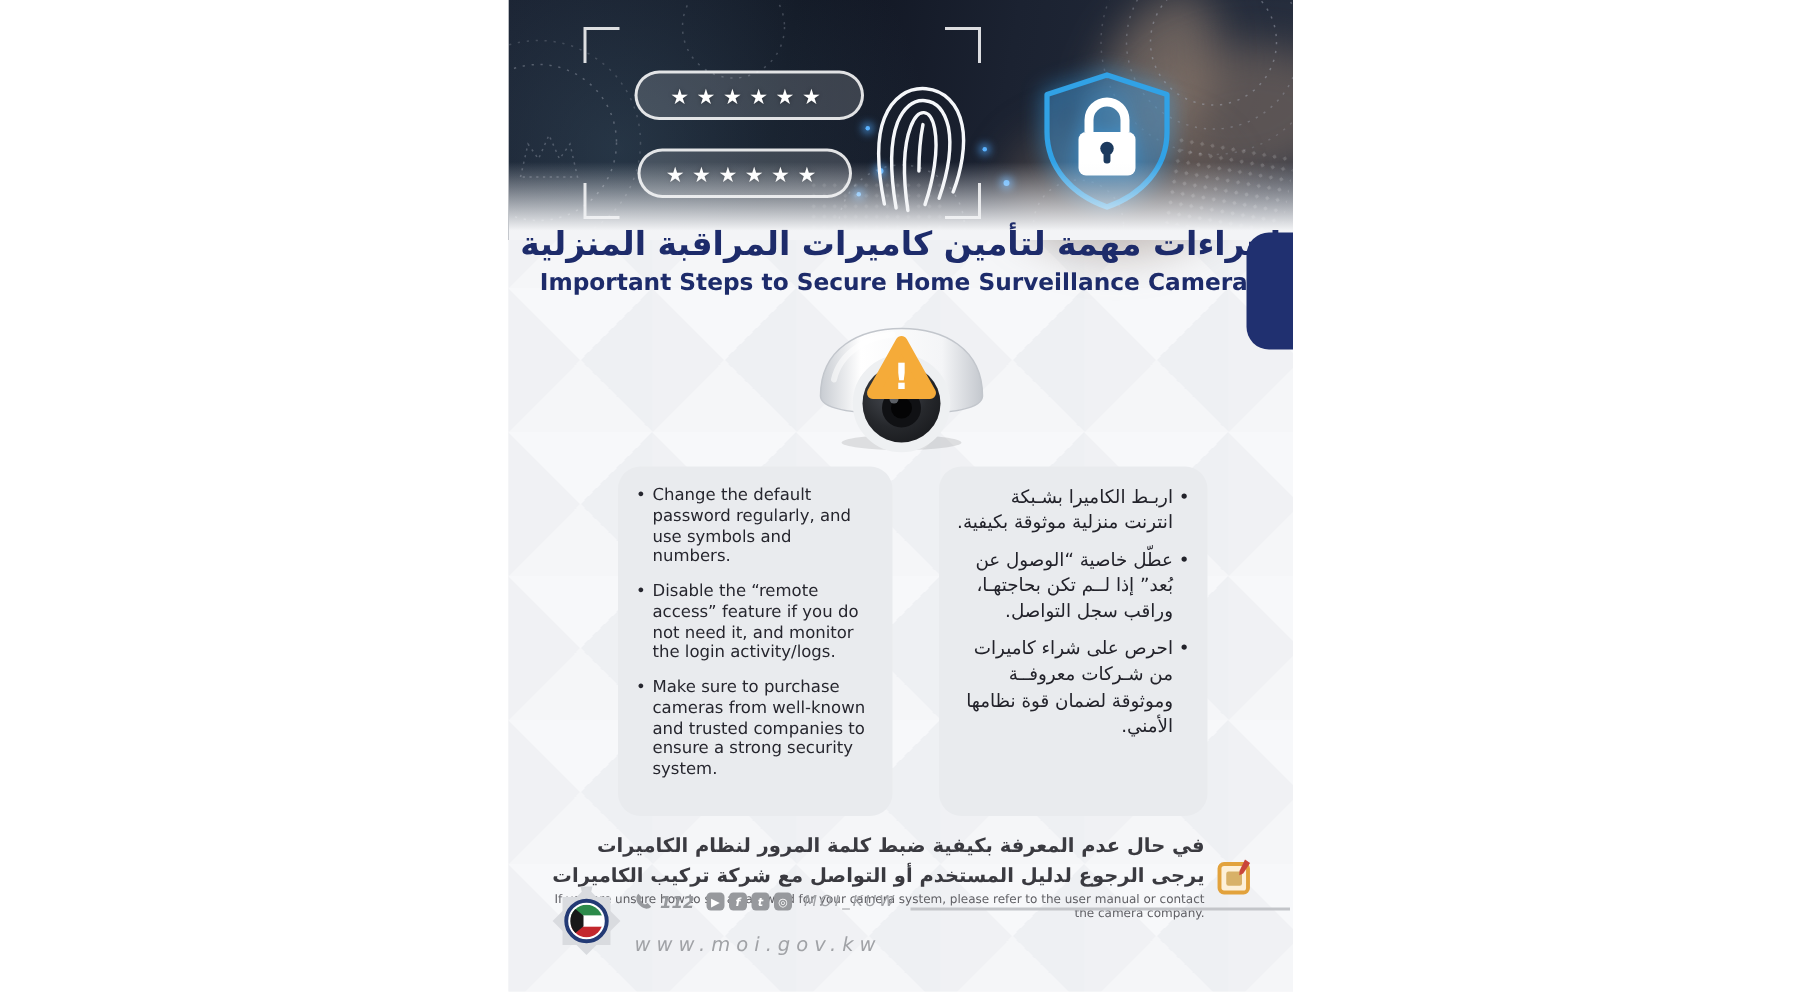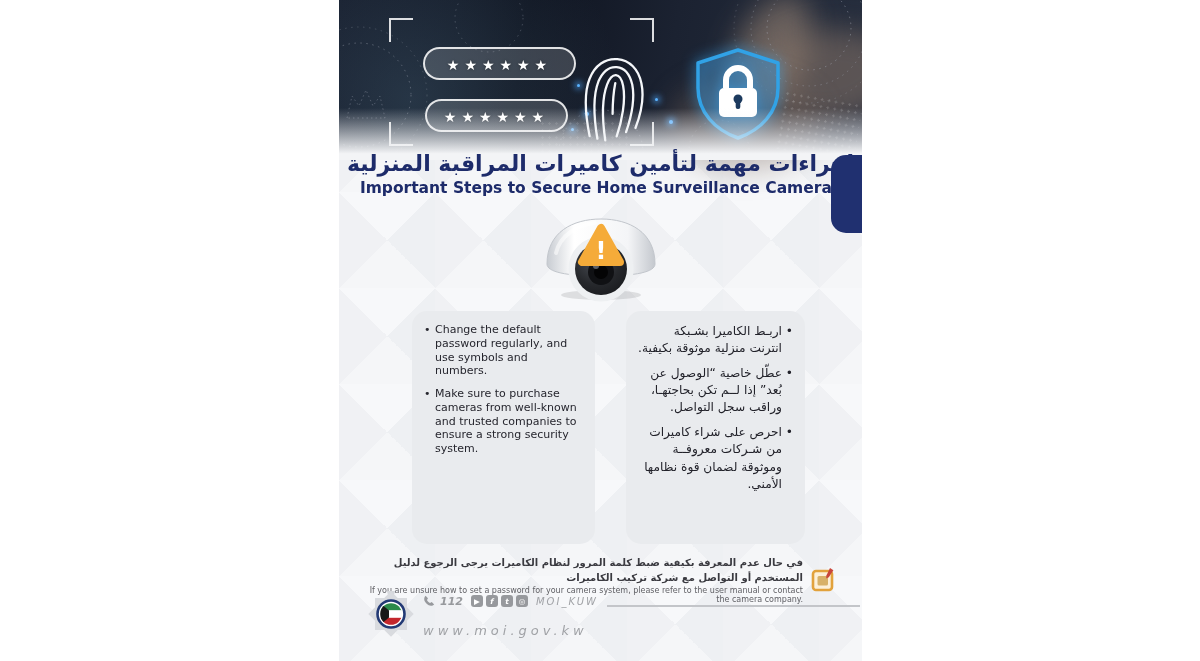--- a/index.html
+++ b/index.html
@@ -66,21 +66,21 @@
                 color:#26262e; margin-bottom:9px; }
   .card.en li::before { content:"•"; position:absolute; left:0; top:0; color:#26262e; }
   .card.ar li { position:relative; padding-right:11px; font-size:12.2px; line-height:1.4;
                 color:#22222a; margin-bottom:8px; text-align:right; }
   .card.ar li::before { content:"•"; position:absolute; right:0; top:0; color:#22222a; }
 
   
   .note { position:absolute; left:28px; right:24px; top:555px; display:flex; align-items:center;
           justify-content:flex-end; gap:8px; }
   .note-text { text-align:right; flex:1; }
-  .note-ar { direction:rtl; font-size:10px; font-weight:bold; color:#3a3a40; line-height:1.5; }
+  .note-ar { direction:rtl; font-size:13px; font-weight:bold; color:#3a3a40; line-height:1.5; }
   .note-en { font-size:8px; color:#606065; margin-top:1px; }
 
   
   .bottombar { position:absolute; left:0; top:585px; width:100%; height:56px;font-style:italic; }
   .moi-logo { position:absolute; left:27px; top:2px; }
   .bb-info { position:absolute; left:84px; right:2px; top:8px; }
   .bb-row { display:flex; align-items:center; gap:5px; height:16px; }
   .phone-num { font-size:11px; font-weight:bold; color:#97999d; margin-right:3px; }
   .social { display:flex; gap:3px; align-items:center; }
   .social .sq { width:12px; height:12px; background:#97999d; border-radius:3px; color:#ffffff;
@@ -177,20 +177,21 @@
     <circle cx="61" cy="59" r="7" fill="#040405"></circle>
     <circle cx="56" cy="53" r="3" fill="#6a6e76" opacity=".85"></circle>
     <path d="M16,40 C20,22 38,12 55,10" fill="none" stroke="#ffffff" stroke-width="4" stroke-linecap="round" opacity=".55"></path>
     <path d="M61,15 L42,49 L80,49 Z" fill="#f5ab39" stroke="#f5ab39" stroke-width="8" stroke-linejoin="round"></path>
     <text x="61" y="46" text-anchor="middle" font-size="24" font-weight="bold" fill="#ffffff">!</text>
   </svg>
 
   <div class="card en">
     <ul>
       <li>Change the default password regularly, and use symbols and numbers.</li>
+      <li>Disable the “remote access” feature if you do not need it, and monitor the login activity/logs.</li>
       <li>Make sure to purchase cameras from well-known and trusted companies to ensure a strong security system.</li>
     </ul>
   </div>
 
   <div class="card ar">
     <ul>
       <li>اربـط الكاميرا بشـبكة انترنت منزلية موثوقة بكيفية.</li>
       <li>عطّل خاصية “الوصول عن بُعد” إذا لــم تكن بحاجتهـا، وراقب سجل التواصل.</li>
       <li>احرص على شراء كاميرات من شـركات معروفــة وموثوقة لضمان قوة نظامها الأمني.</li>
     </ul>

